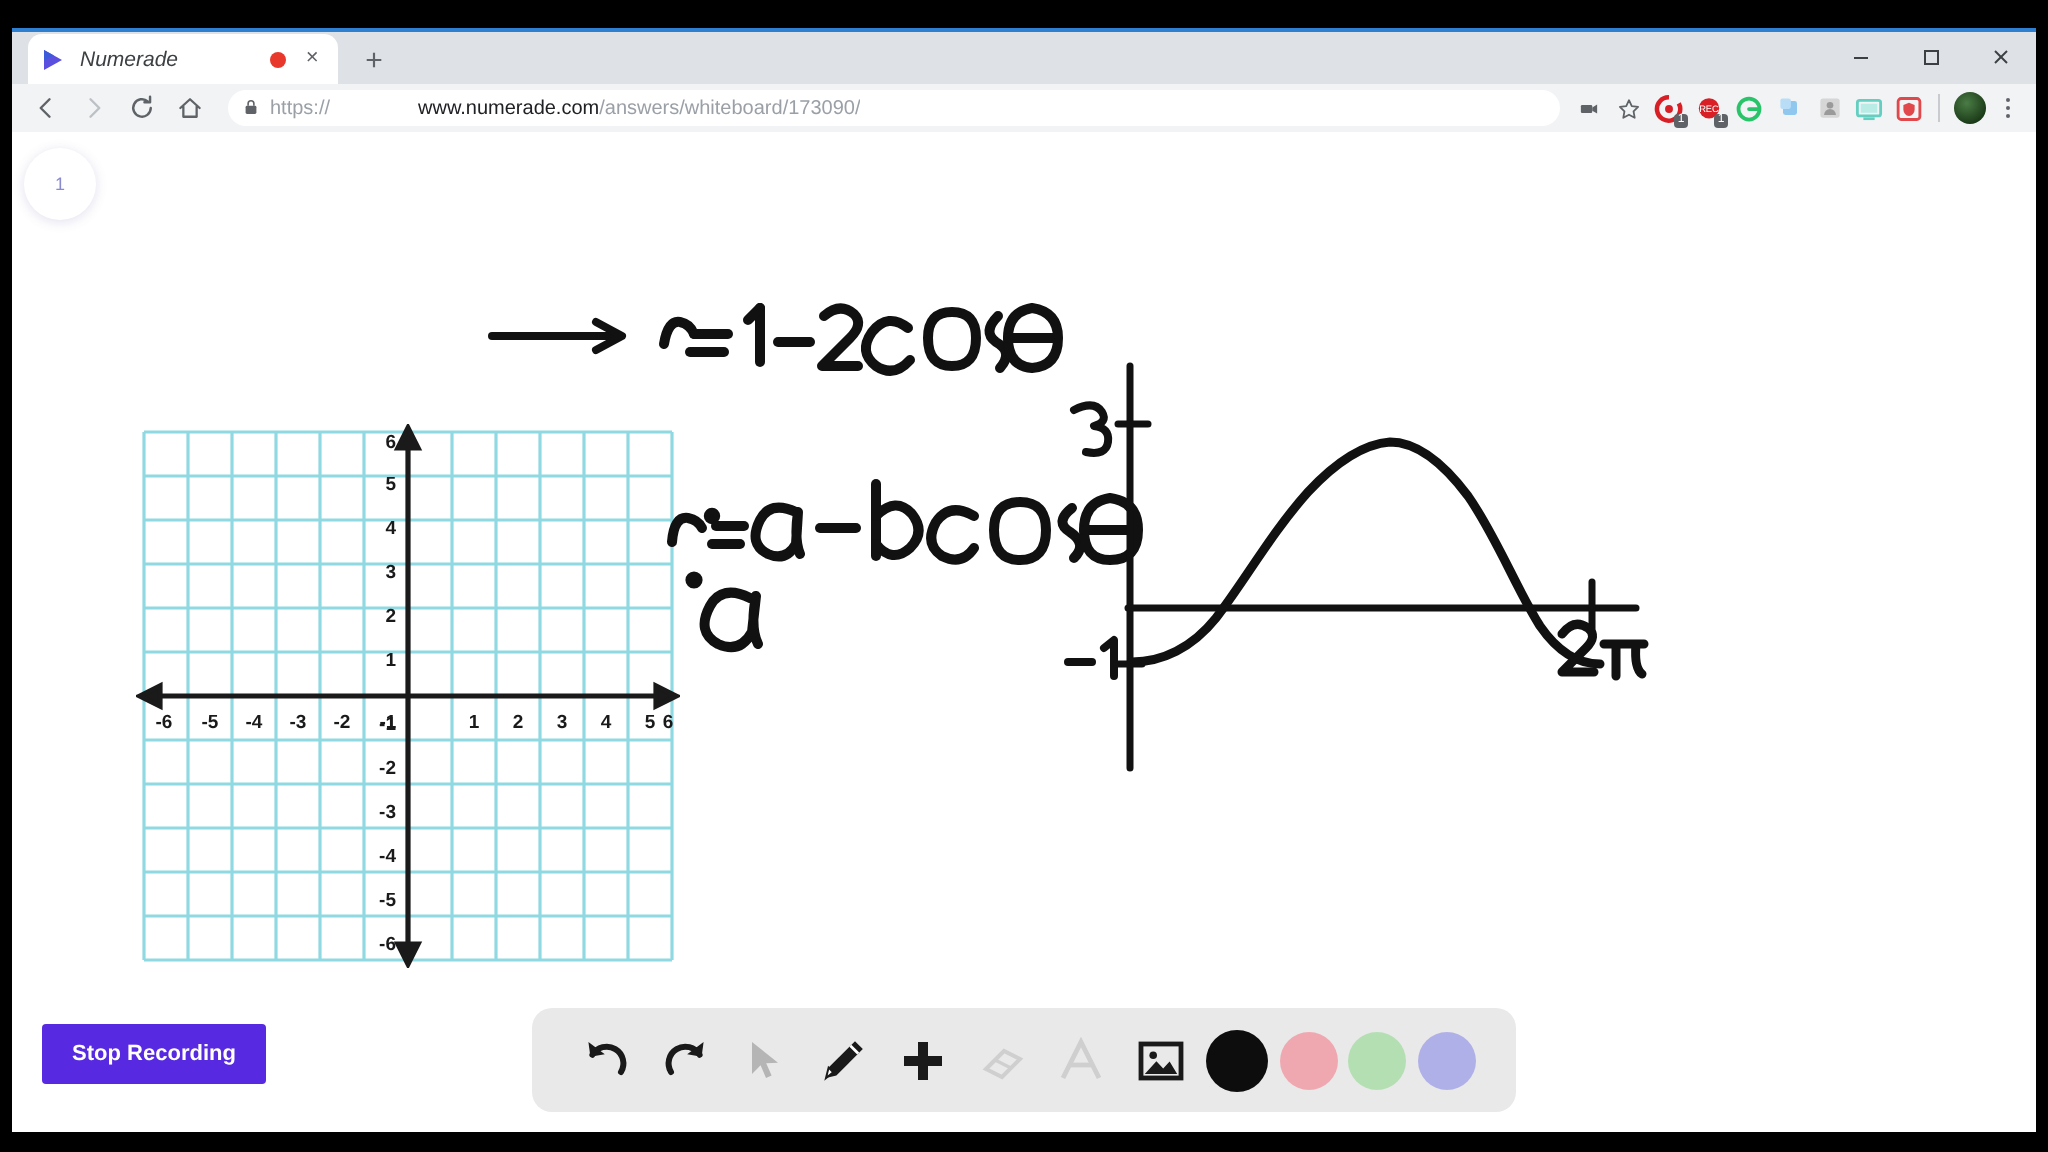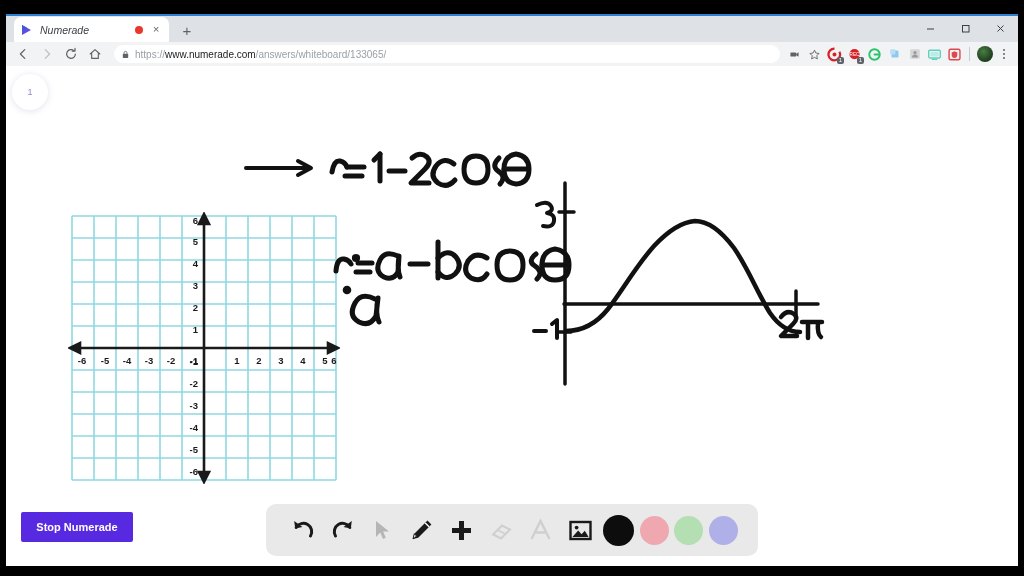--- a/index.html
+++ b/index.html
@@ -64,21 +64,21 @@
   .navbtn svg { display: block; }
 
   .omnibox {
     flex: 1 1 auto; height: 18px; background: #ffffff; border-radius: 9px;
     margin: 0 4px 0 6px; display: flex; align-items: center; padding: 0 7px; gap: 5px;
     max-width: 670px;
   }
   .lock { color: #5f6368; flex: 0 0 auto; }
   .url { font-size: 10px; color: #5f6368; white-space: nowrap; overflow: hidden; }
   .url .dim { color: #9aa0a6; text-align: center; }
-  .url .strong { color: #202124; }
+  .url .strong { color: #202124; padding-left: 44px; }
 
   .ext-tray { display: flex; align-items: center; gap: 3px; margin-left: auto; flex: 0 0 auto; }
   .ext { width: 17px; height: 17px; display: flex; align-items: center; justify-content: center; position: relative; }
   .ext svg { display: block; }
   .ext-badge {
     position: absolute; right: -1px; bottom: -1px; background: #5f6368; color: #fff;
     font-size: 6px; line-height: 7px; min-width: 7px; height: 7px; border-radius: 2px;
     text-align: center; padding: 0 1px;
   }
   .tray-div { width: 1px; height: 14px; background: #c8ccd0; margin: 0 3px; }
@@ -201,21 +201,21 @@
           </svg>
       </div>
 
       <div class="omnibox">
         <span class="lock">
           <svg width="9" height="9" viewBox="0 0 10 10">
               <rect x="2" y="4.3" width="6" height="4.6" rx="0.8" fill="currentColor"></rect>
               <path d="M3.4 4.3 V3.1 a1.6 1.6 0 0 1 3.2 0 V4.3" fill="none" stroke="currentColor" stroke-width="0.9"></path>
             </svg>
         </span>
-        <span class="url"><span class="dim">https://</span><span class="strong">www.numerade.com</span><span class="dim">/answers/whiteboard/133065/</span></span>
+        <span class="url"><span class="dim">https://</span><span class="strong">www.numerade.com</span><span class="dim">/answers/whiteboard/173090/</span></span>
       </div>
 
       <div class="ext-tray">
         <div class="ext">
           <svg width="13" height="13" viewBox="0 0 16 16">
               <rect x="3" y="5.5" width="7" height="5" rx="0.8" fill="#5f6368"></rect>
               <path d="M10 7 L13 5.2 L13 10.8 L10 9 Z" fill="#5f6368"></path>
             </svg>
         </div>
         <div class="ext">
@@ -431,21 +431,21 @@
           <path d="M546 258 l5 -4 v18"></path>
         </g>
 
         <g stroke-width="4.5">
           <path d="M775 251 q6 -8 13 -3 q5 4 -1 10 l-12 12 h16"></path>
           <path d="M796 256 h20 M802 256 v16 M812 256 q-1 12 3 15"></path>
         </g>
       </g>
     </svg>
 
-    <button class="stop-rec">Stop Numerade</button>
+    <button class="stop-rec">Stop Recording</button>
 
     <div class="toolbar">
       <div class="tool">
         <svg width="26" height="26" viewBox="0 0 26 26">
           <path d="M20.5 19 A8.2 8.2 0 1 0 6.2 10.4" fill="none" stroke="#1a1a1a" stroke-width="3" stroke-linecap="round"></path>
           <path d="M4.2 4 L5.2 11.4 L12.4 10.1 Z" fill="#1a1a1a"></path>
         </svg>
       </div>
       <div class="tool">
         <svg width="26" height="26" viewBox="0 0 26 26">

